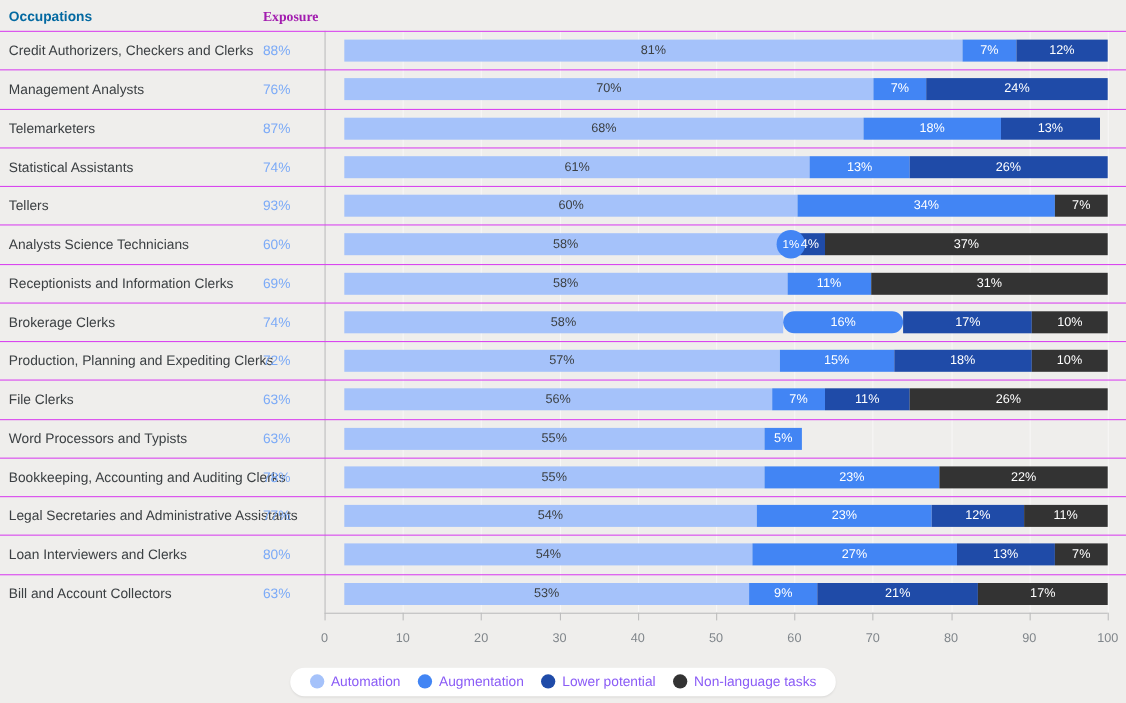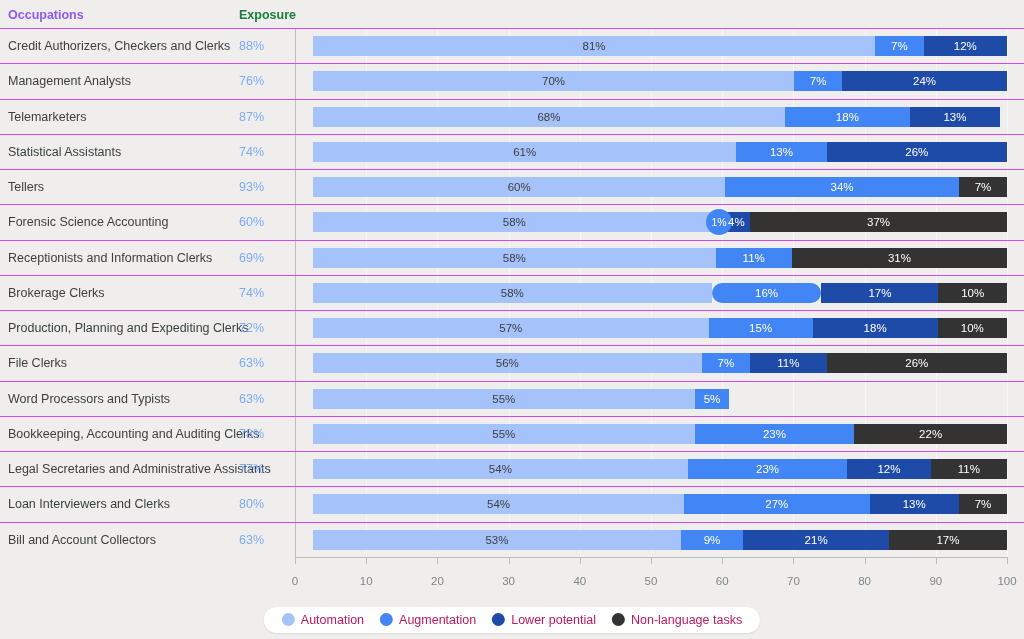--- a/index.html
+++ b/index.html
@@ -16,25 +16,25 @@
     display:flex;flex-direction:column;
   }
 
   
   .header-row{
     height:28px;flex:0 0 28px;
     position:relative;
   }
   .h-occ{
     position:absolute;left:8px;top:8px;
-    font-size:12.5px;font-weight:bold;color:#8b5cf6;
+    font-size:12.5px;font-weight:bold;color:#0369a1;
   }
   .h-exp{
     position:absolute;left:239px;top:8px;
-    font-size:12.5px;font-weight:bold;color:#15803d;
+    font-size:12.5px;font-weight:bold;color:#a21caf;font-family:Liberation Serif, serif;
   }
 
   
   .rows{position:relative;flex:0 0 514px;}
   .row{
     position:relative;
     height:34.25px;
     border-top:1px solid #d946ef;
     display:flex;align-items:center;
   }
@@ -111,21 +111,21 @@
   .legend{
     position:absolute;left:50%;transform:translateX(-50%);
     top:4px;
     background:#fff;border-radius:16px;
     padding:6px 18px;
     display:flex;align-items:center;gap:16px;
     box-shadow:0 1px 2px rgba(0,0,0,.08);
   }
   .leg-item{display:flex;align-items:center;gap:6px;}
   .swatch{width:13px;height:13px;border-radius:50%;flex:0 0 13px;}
-  .leg-label{font-size:12.5px;color:#be185d;white-space:nowrap;}
+  .leg-label{font-size:12.5px;color:#8b5cf6;white-space:nowrap;}
 </style>
 </head>
 <body>
 
 <div id="chart">
 
   <div class="header-row">
     <div class="h-occ">Occupations</div>
     <div class="h-exp">Exposure</div>
   </div>
@@ -213,21 +213,21 @@
           </div>
           <div class="seg augmentation" style="width: 34%;">
             <span class="lbl">34%</span>
           </div>
           <div class="seg nonlang" style="width: 7%;">
             <span class="lbl">7%</span>
           </div>
         </div>
       </div>
       <div class="row">
-        <div class="occ">Forensic Science Accounting</div>
+        <div class="occ">Analysts Science Technicians</div>
         <div class="exp">60%</div>
         <div class="barwrap">
           <div class="seg automation" style="width: 58%;">
             <span class="lbl">58%</span>
           </div>
           <div class="seg augmentation bubble" style="width: 1%;">
             <span class="lbl">1%</span>
           </div>
           <div class="seg lower" style="width: 4%;">
             <span class="lbl">4%</span>

